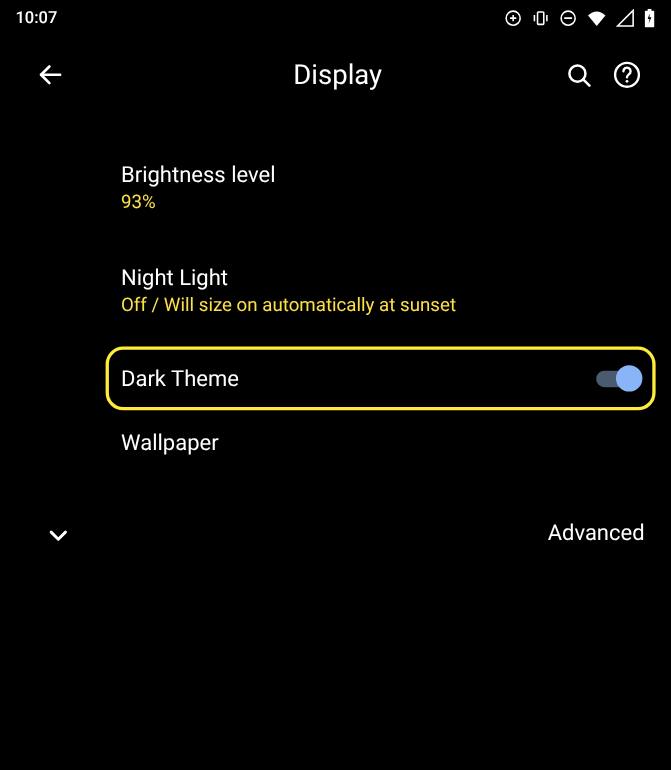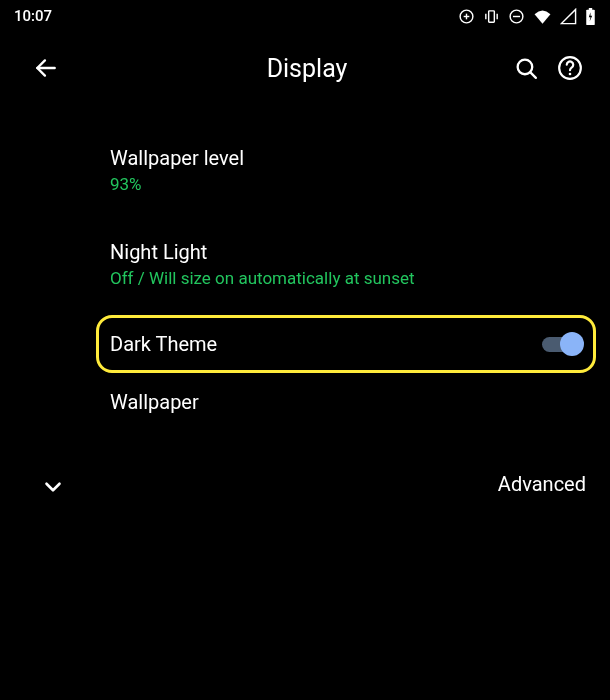--- a/index.html
+++ b/index.html
@@ -50,21 +50,21 @@
     padding: 18px 24px 18px 110px;
     position: relative;
   }
   .row .label {
     font-size: 20px;
     color: #fff;
     font-weight: 400;
   }
   .row .sub {
     font-size: 17px;
-    color: #22c55e;
+    color: #fde047;
     margin-top: 4px;
   }
   .row.gap { margin-bottom: 10px; }
   .toggle-row {
     display: flex;
     align-items: center;
     padding-right: 28px;
   }
   .toggle-row .text { flex: 1; }
   .switch {
@@ -183,21 +183,21 @@
         <circle cx="12" cy="12" r="10"></circle>
         <path d="M9 9a3 3 0 1 1 4.5 2.6C12.5 12.5 12 13 12 14" stroke-linecap="round"></path>
         <circle cx="12" cy="17.5" r="1.2" fill="#fff" stroke="none"></circle>
       </svg>
   </div>
 </div>
 
 <div class="list">
 
   <div class="row gap">
-    <div class="label">Wallpaper level</div>
+    <div class="label">Brightness level</div>
     <div class="sub">93%</div>
   </div>
 
   <div class="row gap">
     <div class="label">Night Light</div>
     <div class="sub">Off / Will size on automatically at sunset</div>
   </div>
 
 
   <div class="row toggle-row" style="padding-top:14px;padding-bottom:14px;">

